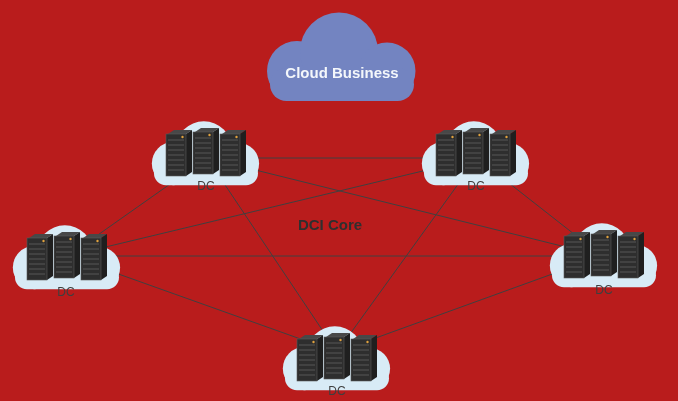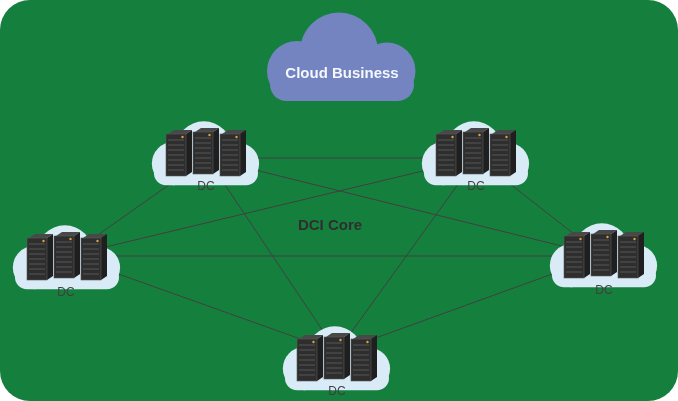--- a/index.html
+++ b/index.html
@@ -5,23 +5,22 @@
   html, body {
     margin: 0;
     padding: 0;
     background: #ffffff;
     font-family: "Liberation Sans", sans-serif;
   }
   .diagram-wrap {
     position: relative;
     width: 678px;
     height: 401px;
-    background: #15803d;
+    background: #b91c1c;
     overflow: hidden;
-    border-radius: 30px;
   }
   svg { display: block; }
   .dc-label {
     font-size: 12px;
     fill: #3f3f3f;
     font-family: "Liberation Sans", sans-serif;
   }
   .core-label {
     font-size: 15px;
     font-weight: 600;

